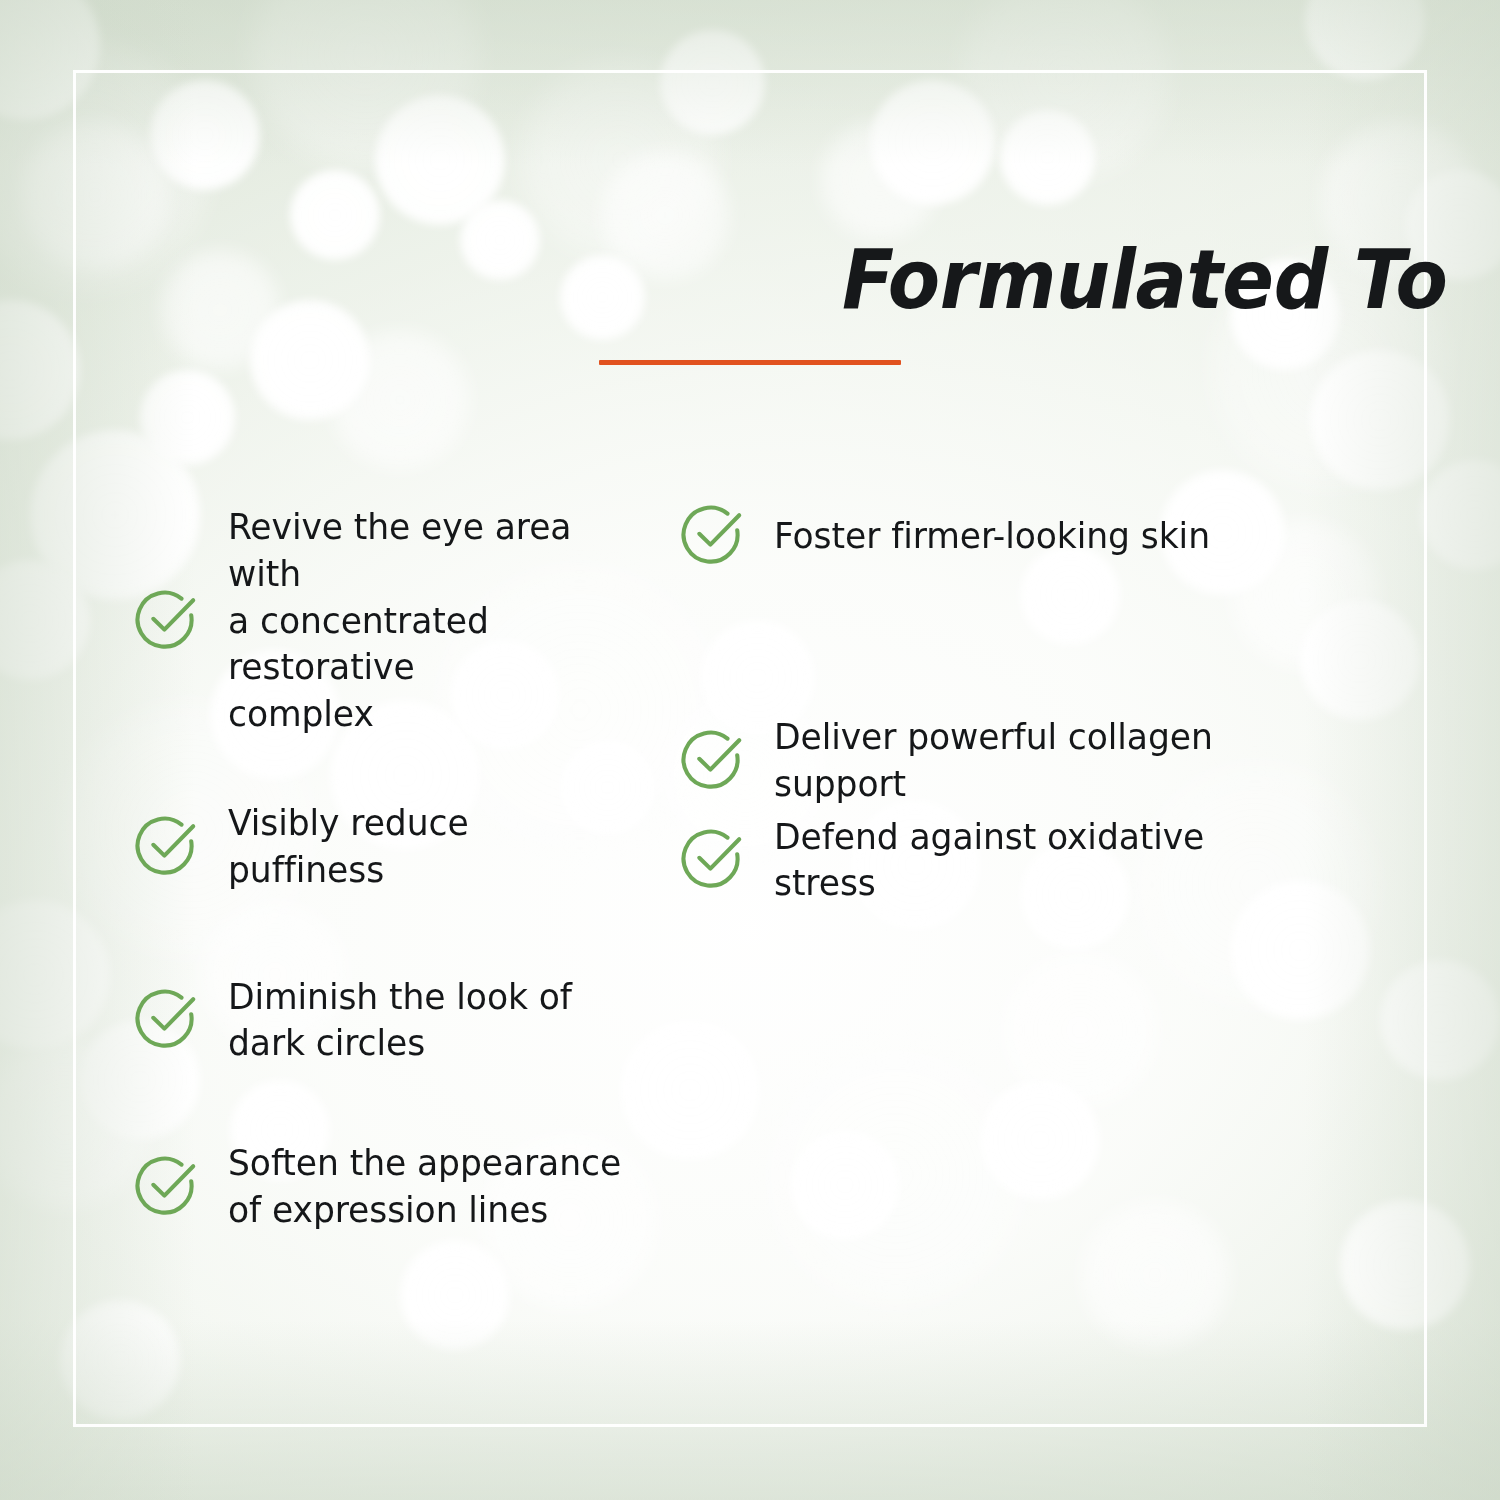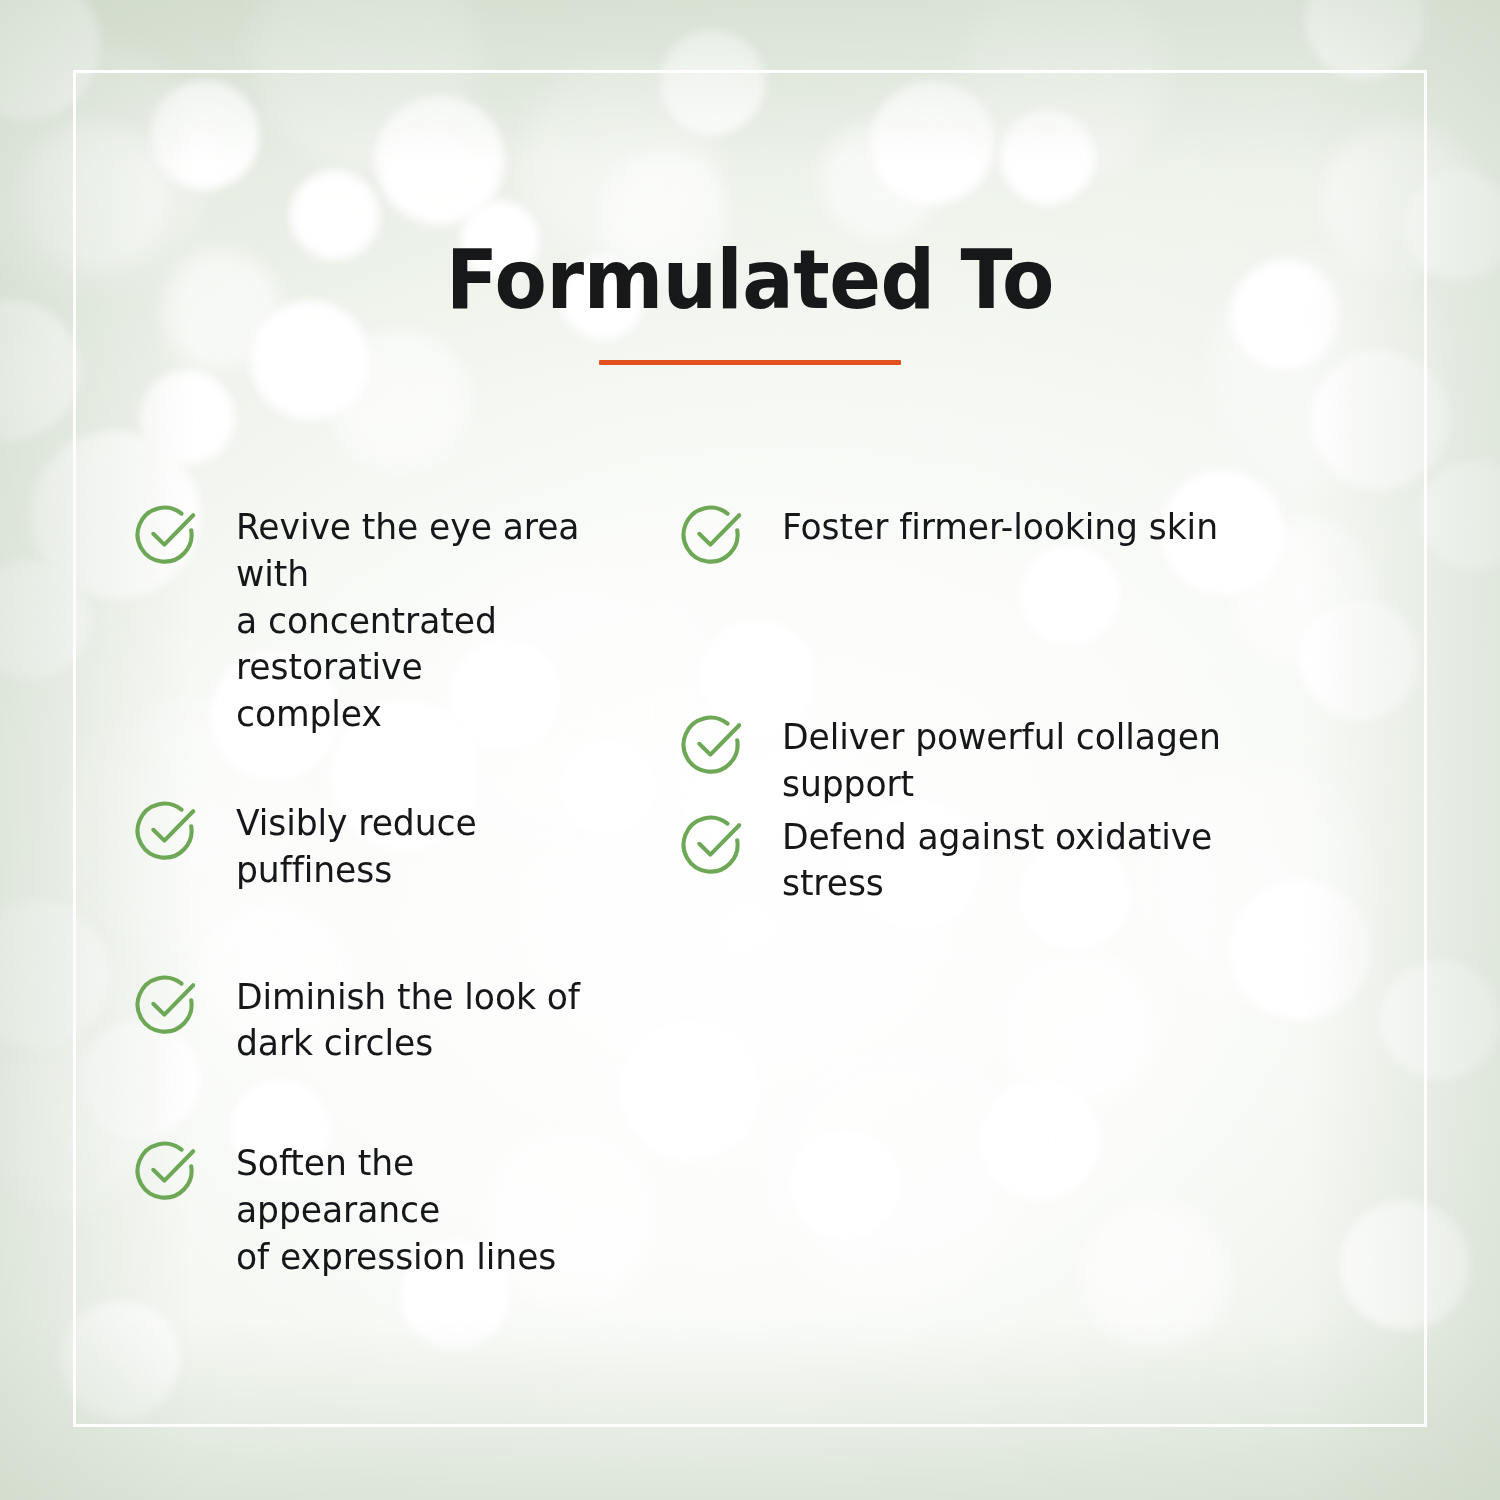--- a/index.html
+++ b/index.html
@@ -90,21 +90,22 @@
   .content {
     position: absolute;
     inset: 0;
   }
 
   .title-block {
     position: absolute;
     left: 0;
     right: 0;
     top: 238px;
-    text-align: center;
+    text-align: right;
+    font-style: italic;
   }
   .title {
     margin: 0;
     font-family: "DejaVu Sans", "Liberation Sans", sans-serif;
     font-size: 82px;
     font-weight: 700;
     letter-spacing: -0.5px;
     color: #16181a;
     line-height: 1.02;
     transform: scaleX(0.93);
@@ -126,22 +127,22 @@
   }
   .col {
     display: flex;
     flex-direction: column;
   }
   .col-left  { width: 640px; padding-left: 134px; box-sizing: border-box; }
   .col-right { width: 640px; padding-left: 40px; box-sizing: border-box; }
 
   .benefit {
     display: flex;
-    align-items: flex-start;
-    gap: 34px;
+    align-items: center;
+    gap: 26px;
   }
   .col-left  .benefit { margin-bottom: 0; }
 
   .check-icon {
     flex: 0 0 auto;
     width: 68px;
     height: 68px;
     margin-top: 2px;
     display: block;
   }

